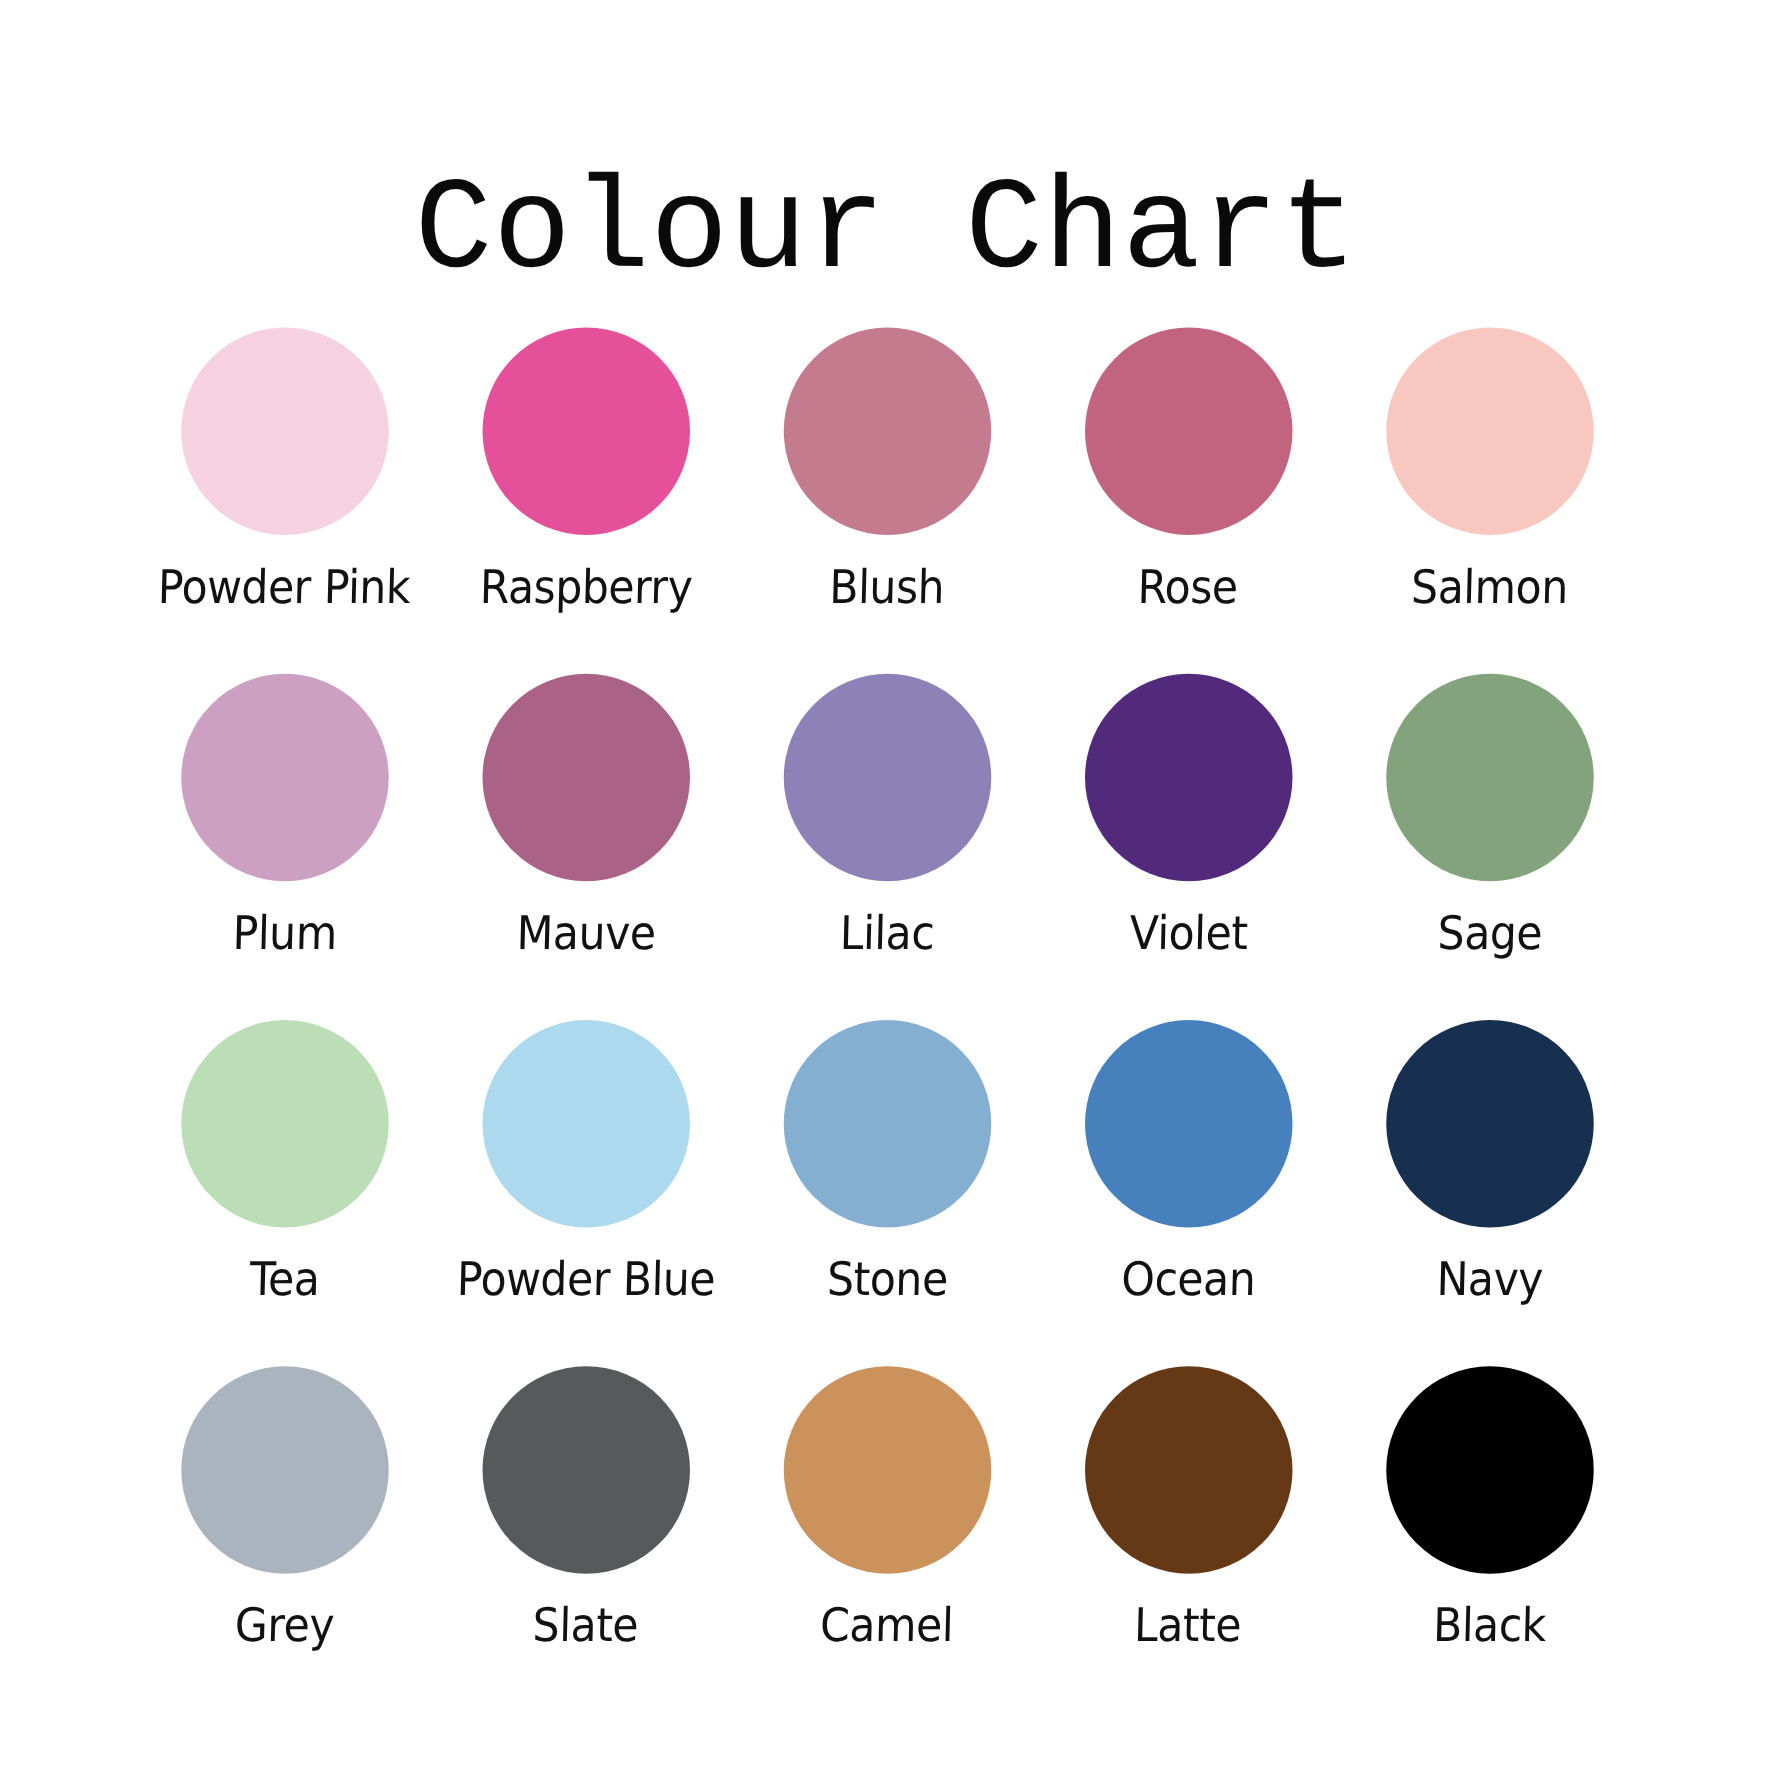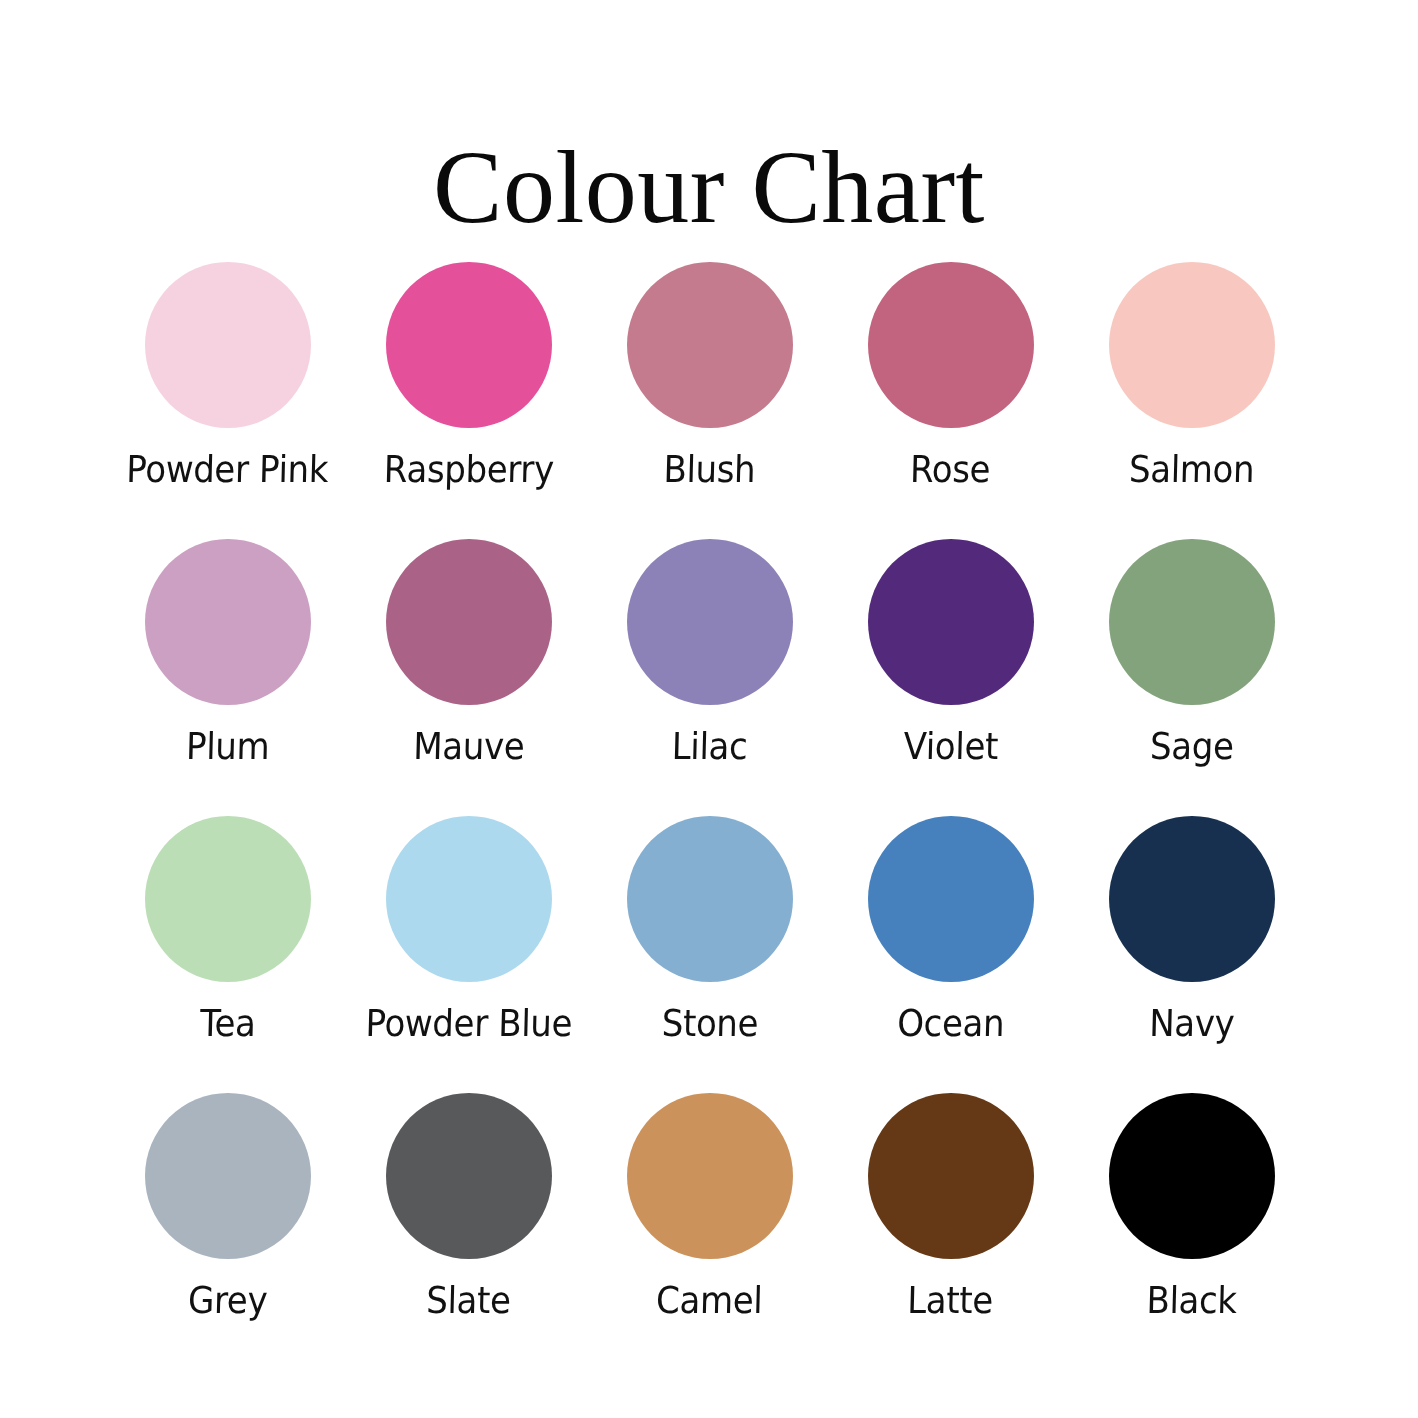--- a/index.html
+++ b/index.html
@@ -27,21 +27,21 @@
   
   .title-wrap {
     position: absolute;
     top: 62px;
     left: 0;
     width: 1418px;
     text-align: center;
   }
   .chart-title {
     display: inline-block;
-    font-family: Liberation Serif, serif;
+    font-family: Liberation Mono, monospace;
     font-size: 104px;
     line-height: 1.05;
     font-weight: 400;
     color: #0a0a0a;
     letter-spacing: 0.5px;
     white-space: nowrap;
   }
 
   
   .grid {

